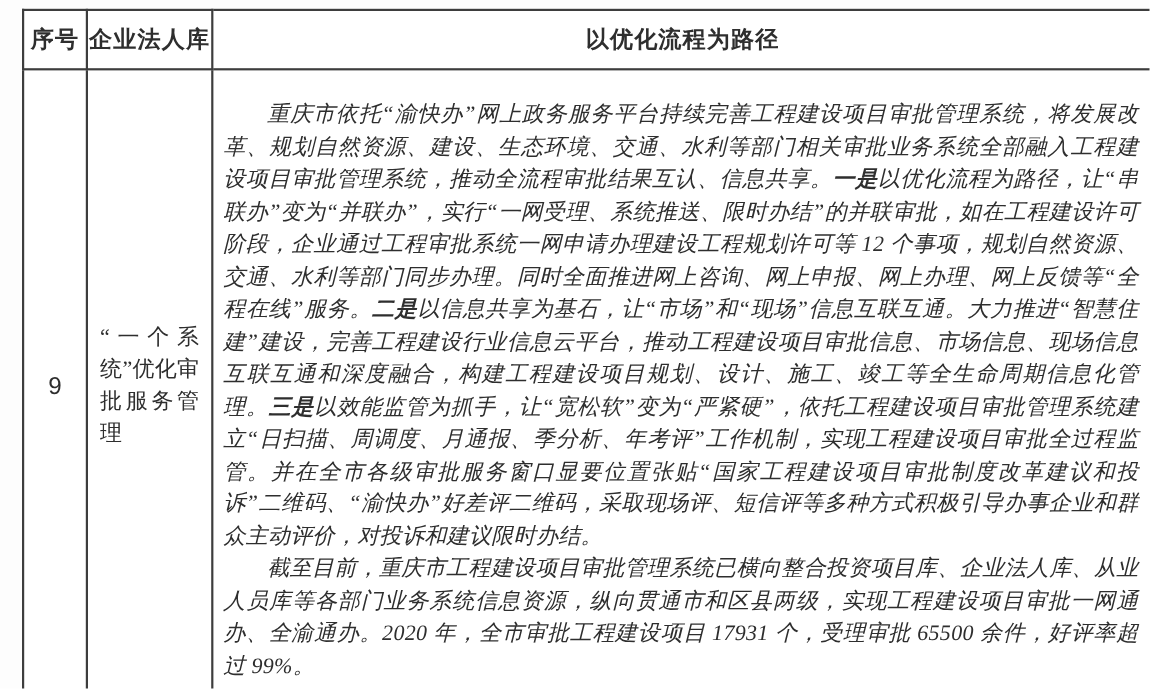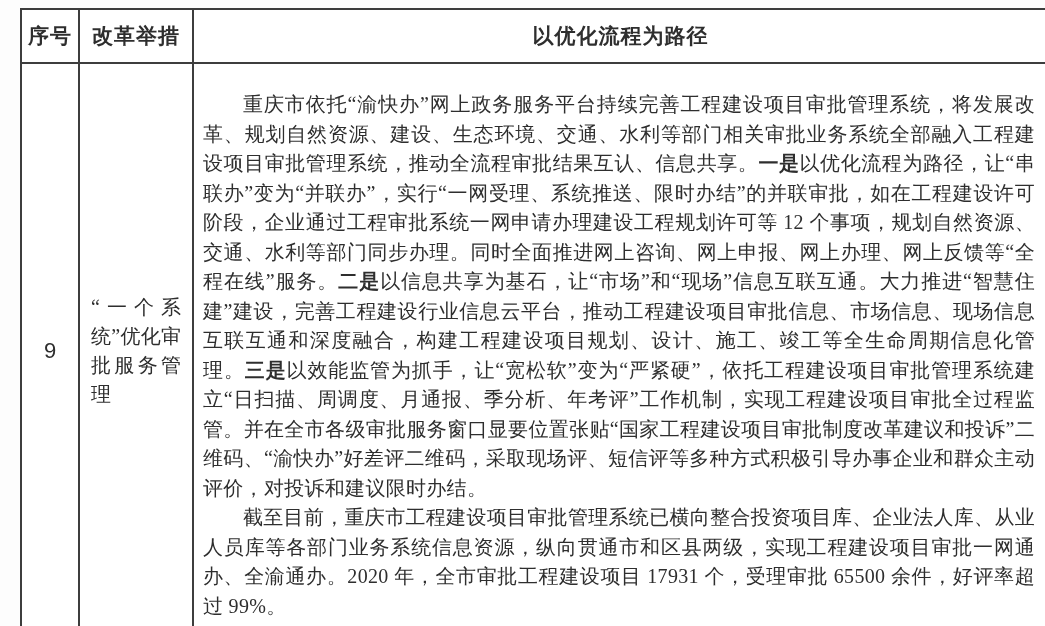--- a/index.html
+++ b/index.html
@@ -53,37 +53,38 @@
     padding:26px 12px 16px 9px;
     vertical-align:top;
     font-size:20px;
   }
   td.detail-cell p{
     margin:0;
     text-indent:2em;
     line-height:29.5px;
     text-align:justify;
     letter-spacing:0.3px;
+    font-style:italic;
   }
   td.detail-cell p b{font-weight:bold;}
 </style>
 </head>
 <body>
 
 <div class="page">
   <table class="doc-table">
     <colgroup>
       <col style="width:58px">
       <col style="width:114px">
       <col>
     </colgroup>
     <thead>
       <tr>
         <th>序号</th>
-        <th>改革举措</th>
+        <th>企业法人库</th>
         <th>以优化流程为路径</th>
       </tr>
     </thead>
     <tbody>
       <tr>
         <td class="serial-cell">9</td>
         <td class="measure-cell">“一个系统”优化审批服务管理</td>
         <td class="detail-cell">
           <div>
               <p><span>重庆市依托“渝快办”网上政务服务平台持续完善工程建设项目审批管理系统，将发展改革、规划自然资源、建设、生态环境、交通、水利等部门相关审批业务系统全部融入工程建设项目审批管理系统，推动全流程审批结果互认、信息共享。</span><b>一是</b><span>以优化流程为路径，让“串联办”变为“并联办”，实行“一网受理、系统推送、限时办结”的并联审批，如在工程建设许可阶段，企业通过工程审批系统一网申请办理建设工程规划许可等 12 个事项，规划自然资源、交通、水利等部门同步办理。同时全面推进网上咨询、网上申报、网上办理、网上反馈等“全程在线”服务。</span><b>二是</b><span>以信息共享为基石，让“市场”和“现场”信息互联互通。大力推进“智慧住建”建设，完善工程建设行业信息云平台，推动工程建设项目审批信息、市场信息、现场信息互联互通和深度融合，构建工程建设项目规划、设计、施工、竣工等全生命周期信息化管理。</span><b>三是</b><span>以效能监管为抓手，让“宽松软”变为“严紧硬”，依托工程建设项目审批管理系统建立“日扫描、周调度、月通报、季分析、年考评”工作机制，实现工程建设项目审批全过程监管。并在全市各级审批服务窗口显要位置张贴“国家工程建设项目审批制度改革建议和投诉”二维码、“渝快办”好差评二维码，采取现场评、短信评等多种方式积极引导办事企业和群众主动评价，对投诉和建议限时办结。</span></p>

